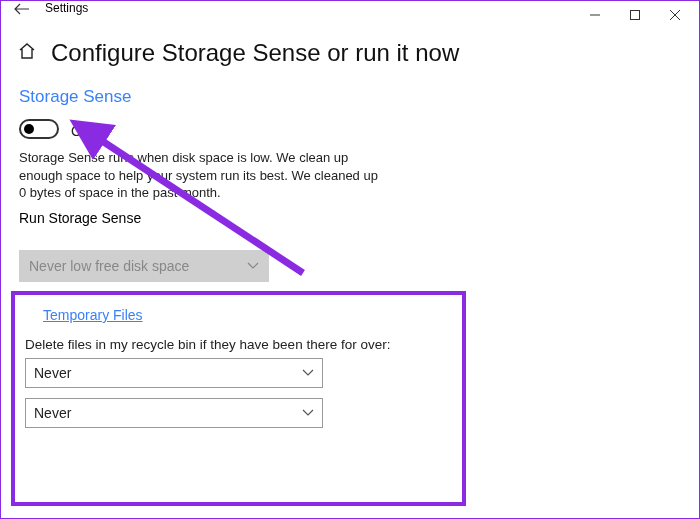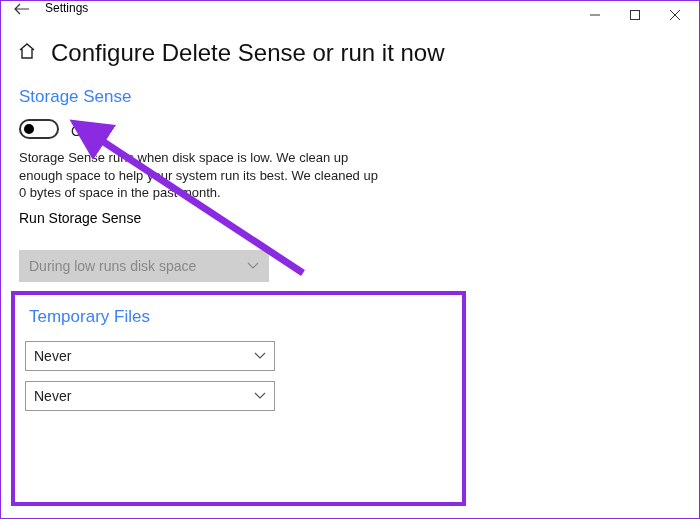--- a/index.html
+++ b/index.html
@@ -130,43 +130,44 @@
     position: absolute;
     left: 10px;
     top: 290px;
     width: 455px;
     height: 215px;
     border: 4px solid #8a2be2;
     padding: 8px 10px 12px 10px;
     font-size: 14px;
   }
   .temp-box .section-title {
-    font-size: 17px;
-    margin: 4px 0 14px 4px;
+    font-size: 14px;
+    margin: 4px 0 14px 18px;
+    text-decoration: underline;
   }
   .checkbox-row {
     display: flex;
     align-items: center;
     margin: 6px 0 14px 0;
   }
   .checkbox {
     width: 18px;
     height: 18px;
     border: 1.5px solid #333;
     margin-right: 10px;
     cursor: pointer;
   }
   .cb-label { font-size: 13.5px; color: #222; }
   .field-label {
     font-size: 13.5px;
     color: #222;
     margin: 4px 0 6px 0;
   }
   .select-enabled {
-    width: 250px;
+    width: 298px;
     height: 30px;
     border: 1px solid #999;
     background: #fff;
     display: flex;
     align-items: center;
     padding: 0 8px;
     font-size: 14px;
     color: #222;
     cursor: pointer;
     position: relative;
@@ -215,51 +216,52 @@
       </div>
   </div>
 </div>
 
 <div class="header">
   <span class="home">
     <svg width="20" height="20" viewBox="0 0 20 20">
         <path d="M3 9 L10 3 L17 9 M5 8 V17 H15 V8" stroke="#222" stroke-width="1.4" fill="none"></path>
       </svg>
   </span>
-  <h1>Configure Delete Sense or run it now</h1>
+  <h1>Configure Storage Sense or run it now</h1>
 </div>
 
 <div class="content">
   <div class="section-title">Storage Sense</div>
 
   <div class="toggle-row">
     <div class="toggle">
       <div class="knob"></div>
     </div>
     <span class="toggle-label">Off</span>
   </div>
 
   <div class="desc">Storage Sense runs when disk space is low. We clean up enough space to help your system run its best. We cleaned up 0 bytes of space in the past month.</div>
 
   <div class="label-small">Run Storage Sense</div>
 
   <div class="select-disabled">
-    <span>During low runs disk space</span>
+    <span>Never low free disk space</span>
     <span class="chev">
       <svg width="12" height="8" viewBox="0 0 12 8">
           <path d="M1 1 L6 6 L11 1" stroke="#888" stroke-width="1.2" fill="none"></path>
         </svg>
     </span>
   </div>
 </div>
 
 <div class="temp-box">
   <div class="section-title">Temporary Files</div>
 
 
+  <div class="field-label">Delete files in my recycle bin if they have been there for over:</div>
   <div class="select-enabled">
     <span>Never</span>
     <span class="chev">
       <svg width="12" height="8" viewBox="0 0 12 8">
           <path d="M1 1 L6 6 L11 1" stroke="#555" stroke-width="1.2" fill="none"></path>
         </svg>
     </span>
   </div>
 
   <div class="select-enabled">

